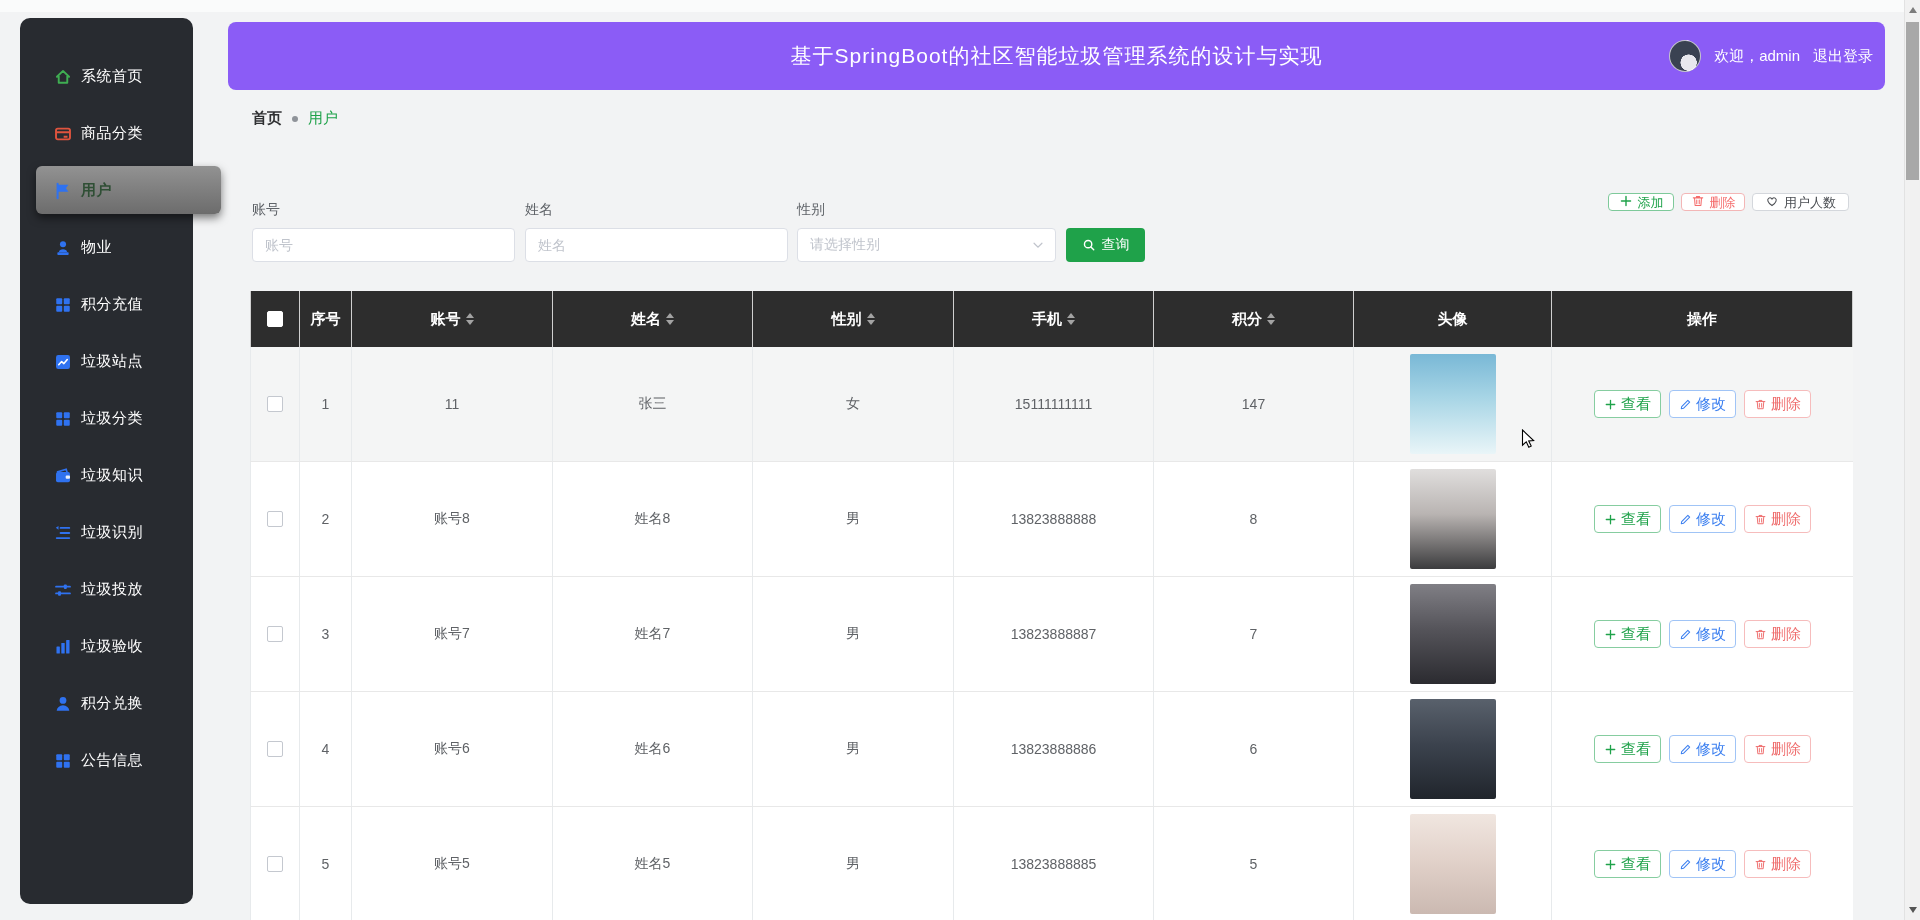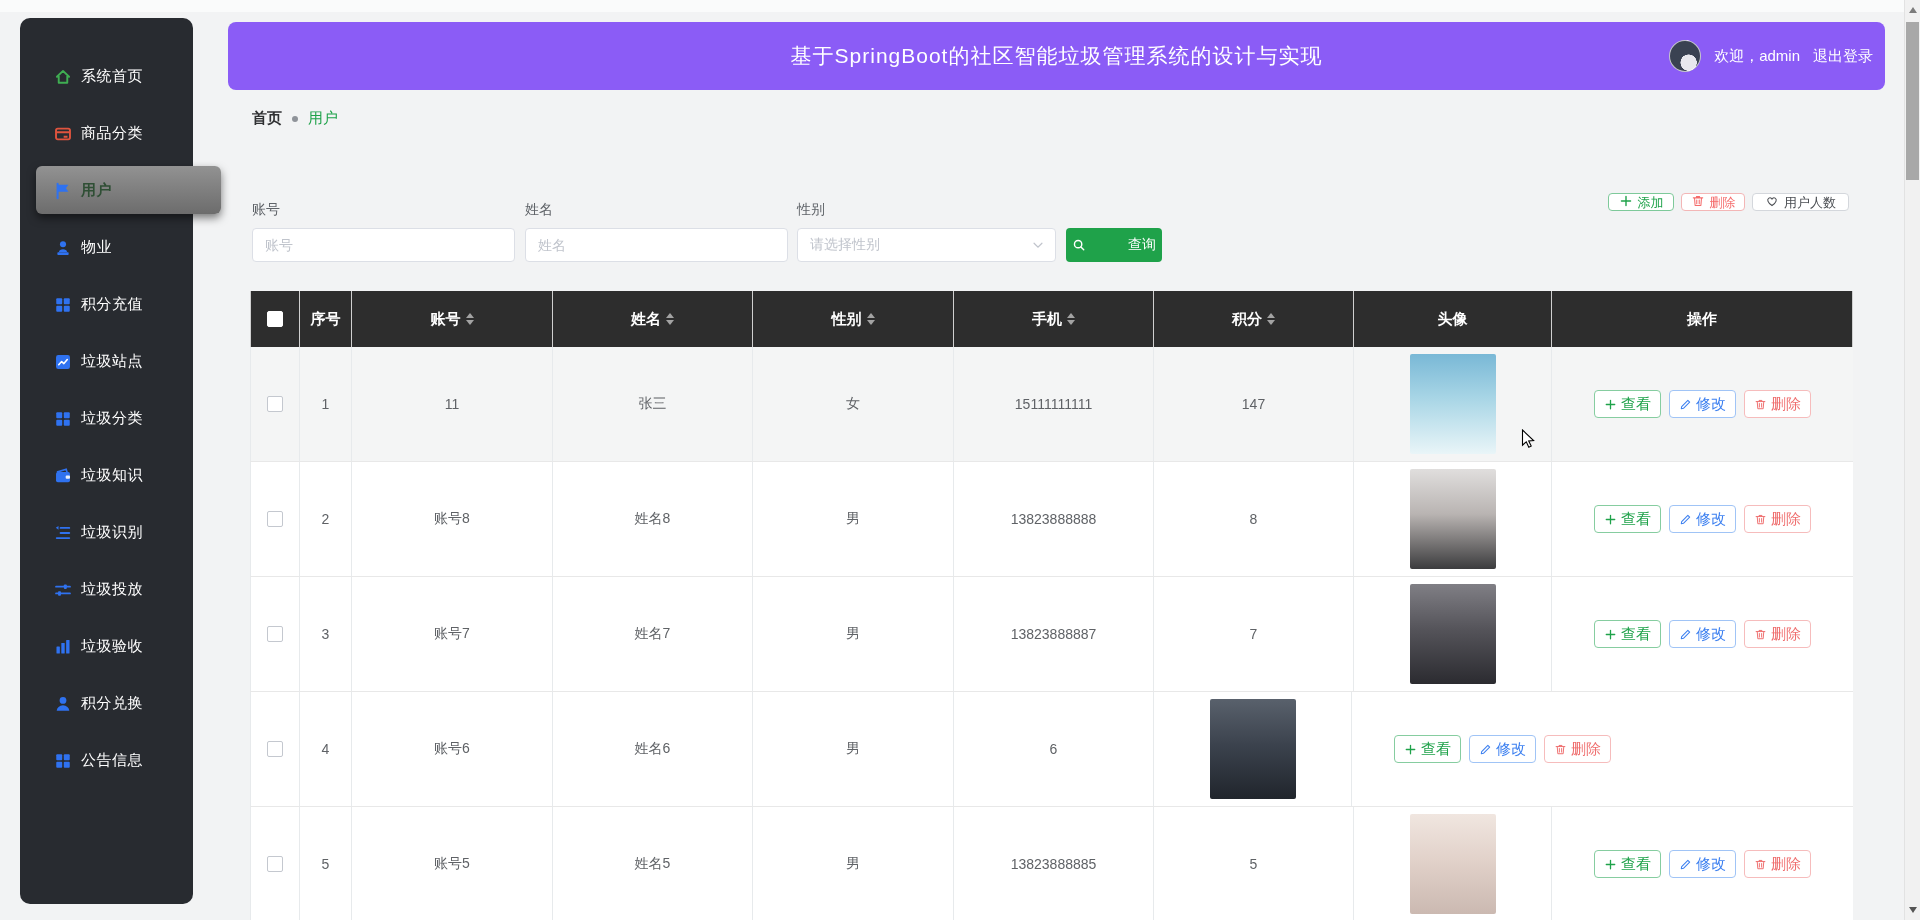--- a/index.html
+++ b/index.html
@@ -43,23 +43,23 @@
   
   .f-label{position:absolute;top:201px;font-size:14px;color:#5f6368}
   .inp{position:absolute;top:228px;height:34px;box-sizing:border-box;background:#fff;
     border:1px solid #dcdfe6;border-radius:4px;font-size:14px;color:#333;padding:0 12px;outline:none;
     font-family:"Liberation Sans","DejaVu Sans",sans-serif}
   .inp::placeholder{color:#c0c4cc}
   .sel{position:absolute;top:228px;height:34px;box-sizing:border-box;background:#fff;
     border:1px solid #dcdfe6;border-radius:4px;font-size:14px;color:#c0c4cc;
     display:flex;align-items:center;justify-content:space-between;padding:0 10px 0 12px;cursor:pointer}
   .sel svg{width:14px;height:14px;color:#c0c4cc}
-  .search-btn{position:absolute;left:1066px;top:228px;width:96px;height:34px;background:#1fa24a;
+  .search-btn{position:absolute;left:1066px;top:228px;width:79px;height:34px;background:#1fa24a;
     border:none;border-radius:4px;color:#fff;font-size:14px;display:flex;align-items:center;
-    justify-content:space-between;gap:6px;cursor:pointer;font-family:inherit}
+    justify-content:center;gap:6px;cursor:pointer;font-family:inherit}
   .search-btn svg{width:14px;height:14px}
 
   
   .tool-btn{position:absolute;top:193px;height:18px;box-sizing:border-box;border-radius:4px;
     background:#fff;font-size:13px;display:flex;align-items:flex-start;justify-content:center;
     gap:5px;cursor:pointer;font-family:inherit;padding:0 8px}
   .tool-btn svg{width:14px;height:14px}
   .btn-add{left:1608px;width:66px;border:1px solid #7ec99a;color:#1fa24a}
   .btn-del{left:1681px;width:64px;border:1px solid #f3b6b6;color:#f56c6c}
   .btn-count{left:1752px;width:97px;border:1px solid #d4d7dc;color:#4a4d52}
@@ -514,20 +514,23 @@
       <div class="t-cell" style="width: 201px;">
         <span>账号6</span>
       </div>
       <div class="t-cell" style="width: 200px;">
         <span>姓名6</span>
       </div>
       <div class="t-cell" style="width: 201px;">
         <span>男</span>
       </div>
       <div class="t-cell" style="width: 200px;">
+        <span>13823888886</span>
+      </div>
+      <div class="t-cell" style="width: 200px;">
         <span>6</span>
       </div>
       <div class="t-cell" style="width: 198px;">
         <div class="avatar" style="background: linear-gradient(rgb(89, 97, 108) 0%, rgb(60, 67, 78) 45%, rgb(32, 37, 44) 100%);"></div>
       </div>
       <div class="t-cell" style="width: 301px; border-right: none;">
         <div class="acts">
           <button class="act-btn act-green">
             <span class="aicn" style="display: flex;">
               <svg viewBox="0 0 16 16">

